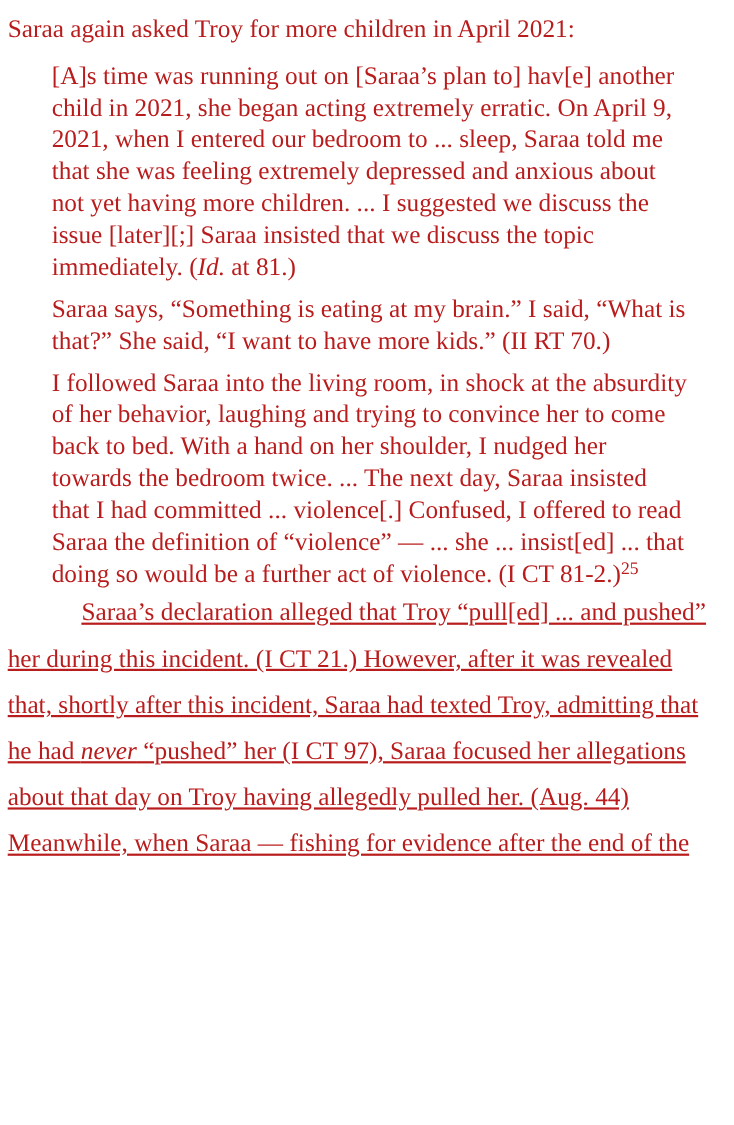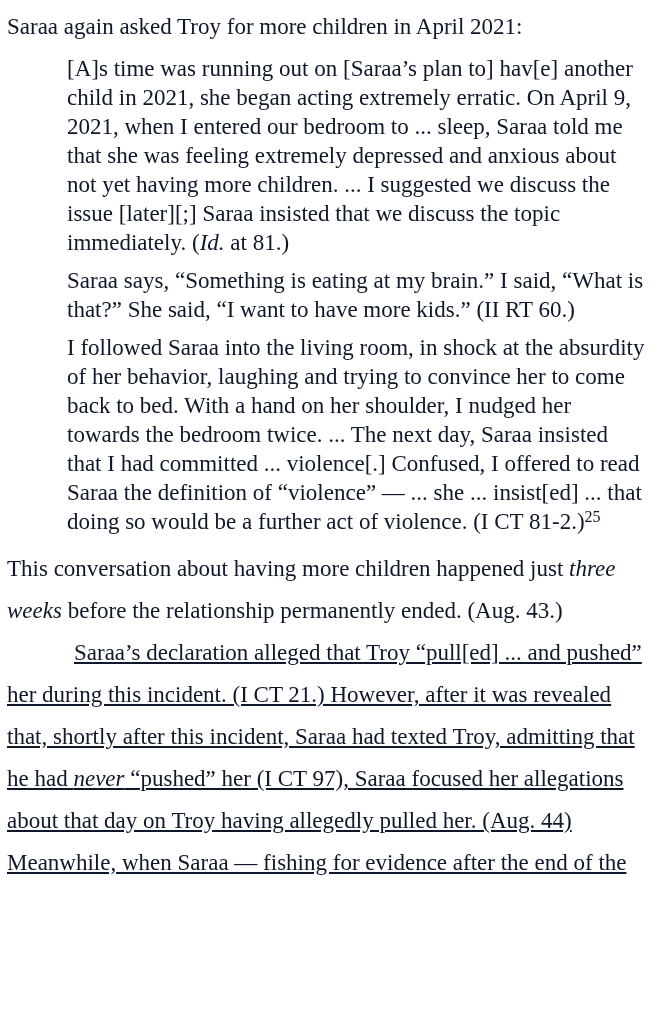--- a/index.html
+++ b/index.html
@@ -7,38 +7,38 @@
     padding: 0;
     background: #ffffff;
   }
   .page {
     position: relative;
     width: 667px;
     height: 1023px;
     box-sizing: border-box;
     padding: 9px 0 0 7px;
     background: #ffffff;
-    color: #0f172a;
+    color: #b91c1c;
     font-family: "Liberation Serif", "DejaVu Serif", serif;
     font-size: 23px;
     overflow: hidden;
     -webkit-font-smoothing: antialiased;
   }
   .page p {
     margin: 0;
     padding: 0;
     text-align: left;
     word-spacing: normal;
   }
   p.lead {
     line-height: 36px;
     width: 652px;
   }
   p.quote {
-    margin: 9px 0 0 60px;
+    margin: 9px 0 0 40px;
     line-height: 29px;
     width: 578px;
   }
   p.body {
     margin: 12px 0 0 0;
     line-height: 42px;
     width: 640px;
   }
   p.body-indent {
     margin: 0;
@@ -54,18 +54,17 @@
     vertical-align: 7px;
   }
 </style>
 </head>
 <body>
 
 <div class="page">
   <div id="document-content">
       <p class="lead"><span>Saraa again asked Troy for more children in April 2021:</span></p>
       <p class="quote"><span>[A]s time was running out on [Saraa’s plan to] hav[e] another child in 2021, she began acting extremely erratic. On April 9, 2021, when I entered our bedroom to ... sleep, Saraa told me that she was feeling extremely depressed and anxious about not yet having more children. ... I suggested we discuss the issue [later][;] Saraa insisted that we discuss the topic immediately. (</span><span class="italic">Id.</span><span> at 81.)</span></p>
-      <p class="quote"><span>Saraa says, “Something is eating at my brain.” I said, “What is that?” She said, “I want to have more kids.” (II RT 60.)</span></p>
+      <p class="quote"><span>Saraa says, “Something is eating at my brain.” I said, “What is that?” She said, “I want to have more kids.” (II RT 70.)</span></p>
       <p class="quote"><span>I followed Saraa into the living room, in shock at the absurdity of her behavior, laughing and trying to convince her to come back to bed. With a hand on her shoulder, I nudged her towards the bedroom twice. ... The next day, Saraa insisted that I had committed ... violence[.] Confused, I offered to read Saraa the definition of “violence” — ... she ... insist[ed] ... that doing so would be a further act of violence. (I CT 81-2.)</span><sup class="superscript">25</sup></p>
-      <p class="body"><span>This conversation about having more children happened just </span><span class="italic">three weeks</span><span> before the relationship permanently ended. (Aug. 43.)</span></p>
       <p class="body-indent"><span>Saraa’s declaration alleged that Troy “pull[ed] ... and pushed” her during this incident. (I CT 21.) However, after it was revealed that, shortly after this incident, Saraa had texted Troy, admitting that he had </span><span class="italic">never</span><span> “pushed” her (I CT 97), Saraa focused her allegations about that day on Troy having allegedly pulled her. (Aug. 44) Meanwhile, when Saraa — fishing for evidence after the end of the</span></p>
     </div>
 </div>
 
 </body></html>

